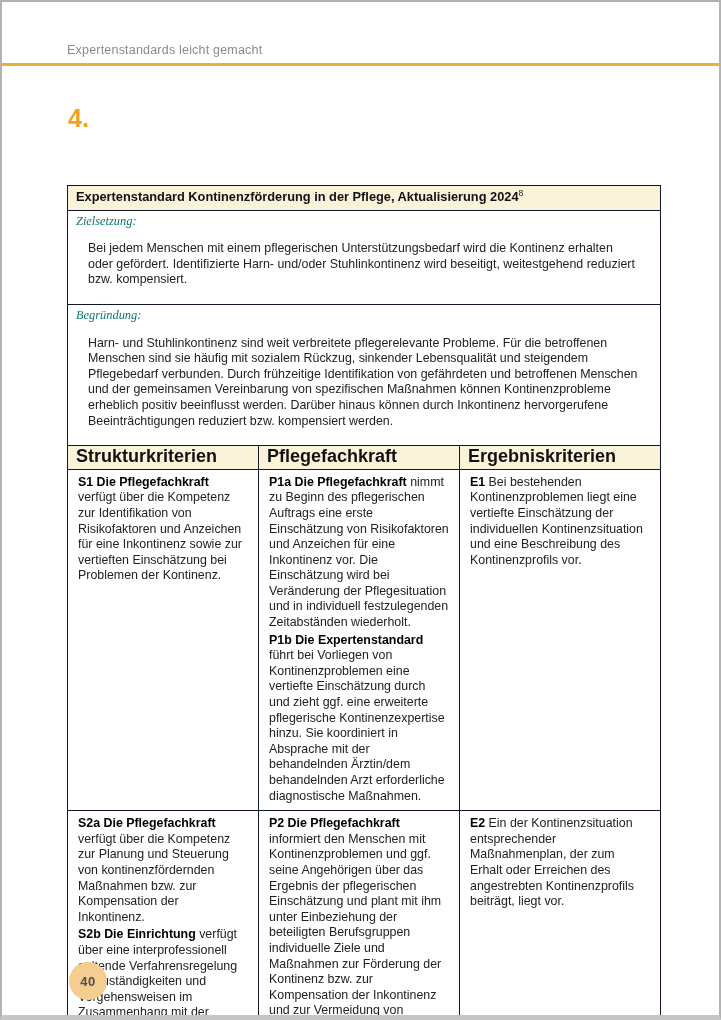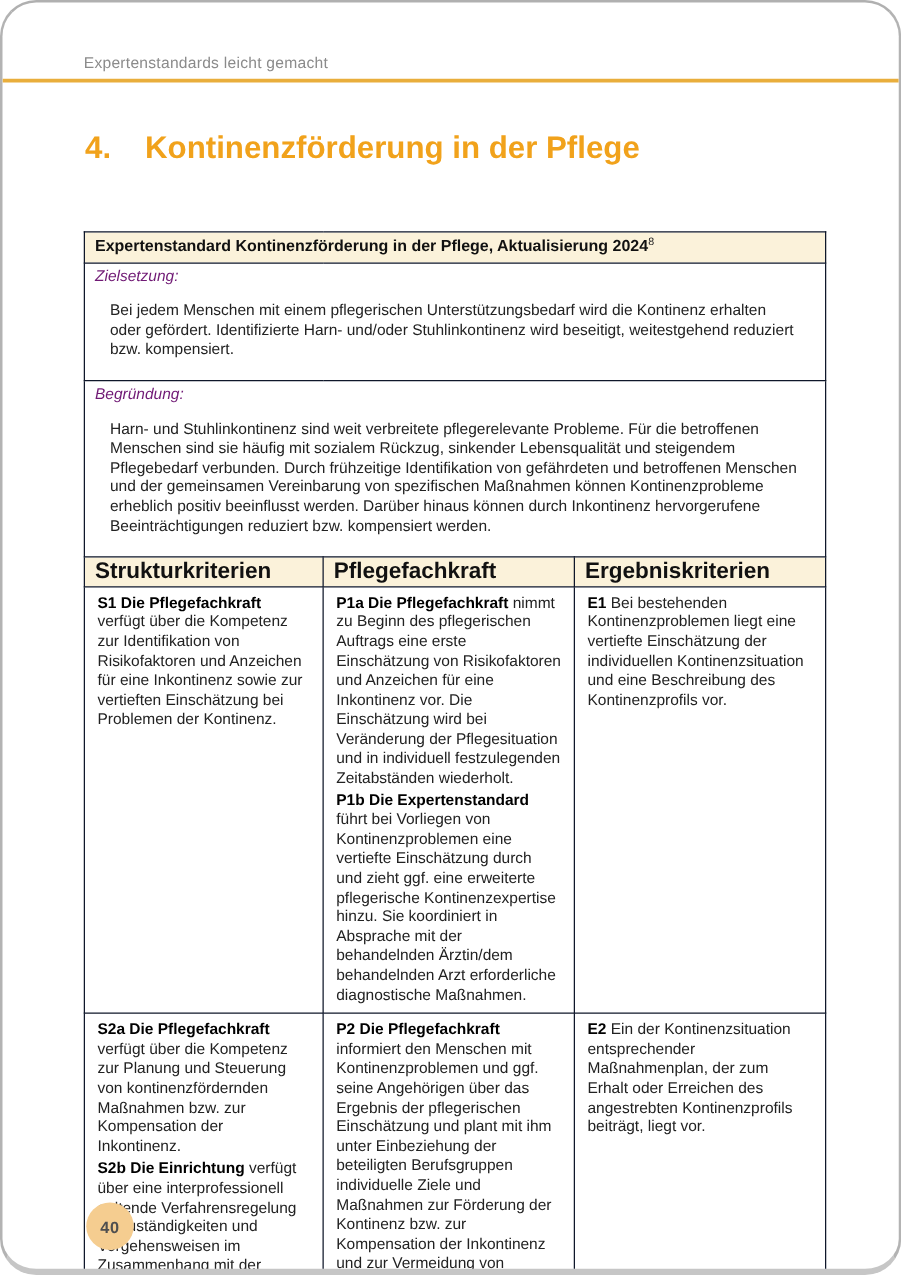--- a/index.html
+++ b/index.html
@@ -11,21 +11,20 @@
   .page {
     position: relative;
     width: 721px; height: 1020px;
     box-sizing: border-box;
     background: #ffffff;
     border-left: 2px solid #b3b3b3;
     border-right: 2px solid #b3b3b3;
     border-top: 2px solid #b0b0b0;
     border-bottom: 5px solid #c6c6c6;
     overflow: hidden;
-    border-radius: 29px;
   }
   .running-header {
     position: absolute; left: 65px; top: 41px;
     font-size: 12.5px; color: #8b8b8b; letter-spacing: 0.2px;
   }
   .header-rule {
     position: absolute; left: 0; right: 0; top: 61px; height: 3px;
     background: #e9ae3c;
   }
   .doc-title {
@@ -44,21 +43,21 @@
   }
   .standard-table td {
     border: 1px solid #0f172a;
     vertical-align: top;
     padding: 3px 8px 4px 8px;
     box-sizing: border-box;
   }
   .bg-cream { background: #fbf2da; }
   .tbl-title { font-weight: bold; font-size: 12.8px; color: #111111; }
   sup.fnote { font-size: 8.5px; vertical-align: super; line-height: 0; font-weight: normal; }
-  .section-label { font-style: italic; color: #701a75; }
+  .section-label { font-style: italic; color: #0f766e; font-family: Liberation Serif, serif; }
   .section-text { margin: 12px; }
   .col-head { font-weight: bold; font-size: 18px; color: #111111; }
   .crit { margin: 2px; hyphens: auto; -webkit-hyphens: auto; }
   .crit strong { color: #000000; }
   .row-intro td { height: 72px; }
   .row-begr td { height: 100px; }
   .row-crit-1 td { height: 270px; }
   .row-crit-2 td { height: 262px; }
   .row-title td { height: 21px; }
   .row-colhead td { height: 19px; }
@@ -76,21 +75,20 @@
 <div class="page">
 
   <div class="running-header">
     <span>Expertenstandards leicht gemacht</span>
   </div>
 
   <div class="header-rule"></div>
 
   <h1 class="doc-title">
     <span class="num">4.</span>
-    <span>Kontinenzförderung in der Pflege</span>
   </h1>
 
   <table class="standard-table">
     <colgroup>
       <col style="width:191px">
       <col style="width:201px">
       <col style="width:201px">
     </colgroup>
 
     <tbody>

